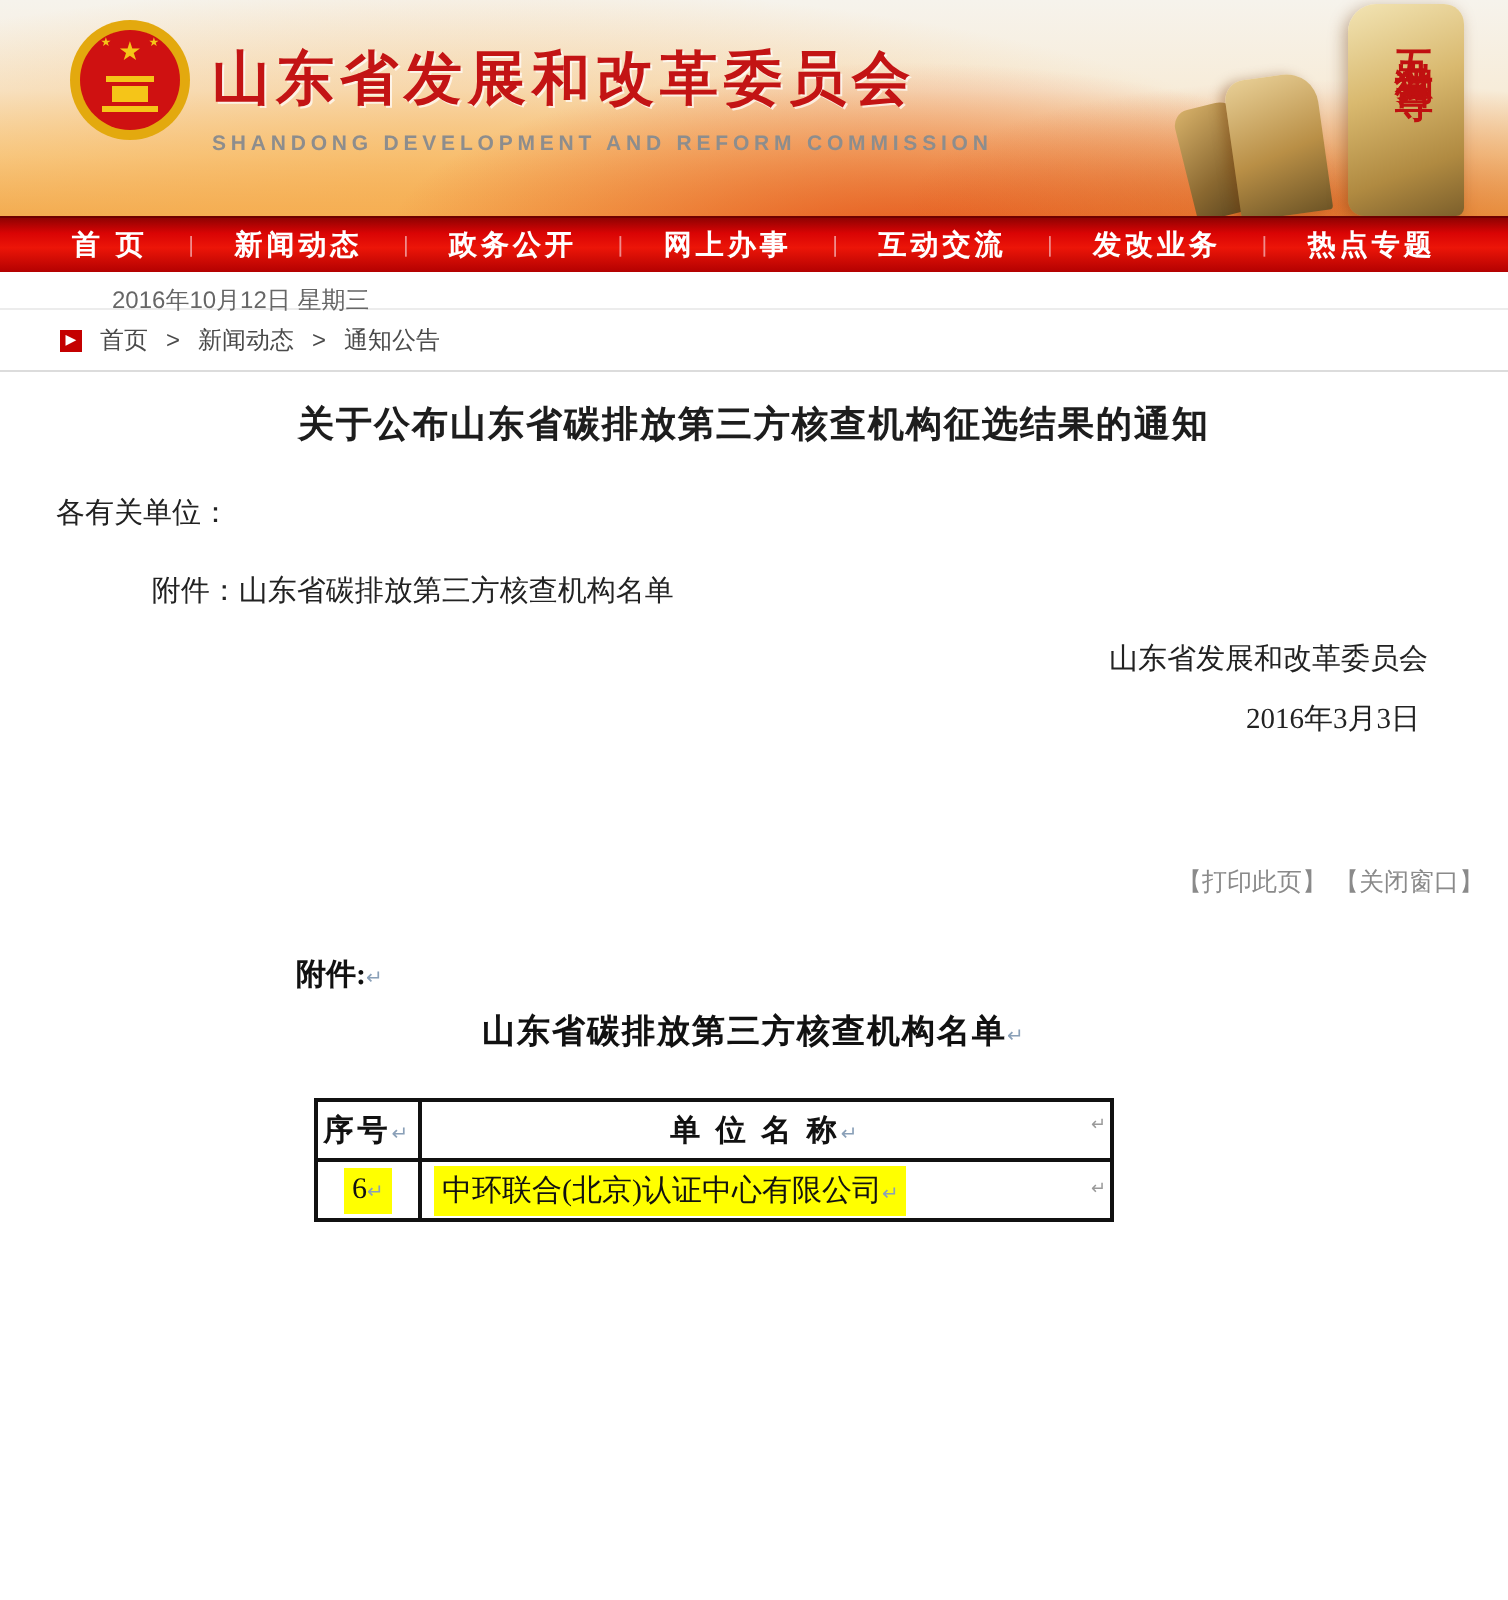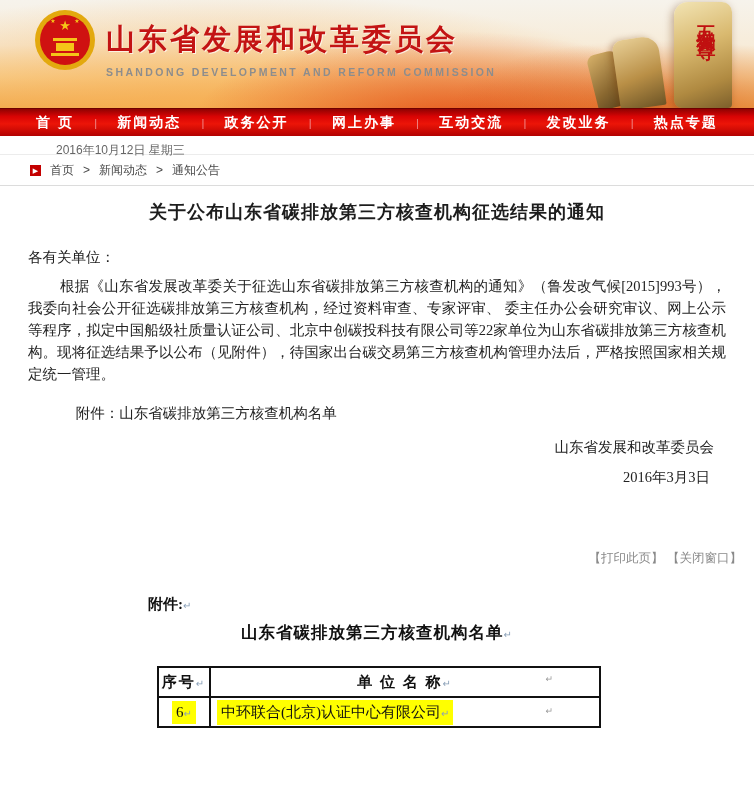--- a/index.html
+++ b/index.html
@@ -100,21 +100,21 @@
     text-align:right; margin-top:62px; padding-right:12px;
     font-size:12.5px; color:#8a8a8a; font-family:"Liberation Sans", sans-serif;
   }
   .action-link { cursor:pointer; }
 
   
   .word-label { margin:28px 0 0 148px; font-size:15px; font-weight:bold; color:#111; }
   .word-title { margin-top:8px; text-align:center; font-size:16.5px; font-weight:bold; color:#111; letter-spacing:1px; }
   .ret { color:#8aa0b8; font-size:10px; font-weight:normal; vertical-align:baseline; }
   .table-wrap { position:relative; width:380px; margin:22px 0 0 157px; }
-  table.doc { border-collapse:collapse; width:444px; table-layout:fixed; }
+  table.doc { border-collapse:collapse; width:400px; table-layout:fixed; }
   table.doc th, table.doc td { border:2px solid #111; height:30px; font-size:15px; color:#111; }
   th.col-no { width:52px; }
   table.doc th { font-weight:bold; text-align:center; letter-spacing:2px; }
   td.cell-no { text-align:center; }
   td.cell-name { padding-left:6px; text-align:left; }
   .hl { background:#ffff00; }
   .hl-block { display:inline-block; padding:3px 4px; }
   .row-mark { position:absolute; right:-16px; color:#9a9a9a; font-size:9px; }
   .row-mark.r1 { top:8px; } .row-mark.r2 { top:40px; }
 </style>
@@ -176,21 +176,20 @@
     <span class="crumb-link">通知公告</span>
   </div>
 
   <div class="content">
 
     <div class="article-title">关于公布山东省碳排放第三方核查机构征选结果的通知</div>
 
 
     <div class="body-text">
       <div class="salutation">各有关单位：</div>
-      <p class="main-para">根据《山东省发展改革委关于征选山东省碳排放第三方核查机构的通知》（鲁发改气候[2015]993号），我委向社会公开征选碳排放第三方核查机构，经过资料审查、专家评审、 委主任办公会研究审议、网上公示等程序，拟定中国船级社质量认证公司、北京中创碳投科技有限公司等22家单位为山东省碳排放第三方核查机构。现将征选结果予以公布（见附件），待国家出台碳交易第三方核查机构管理办法后，严格按照国家相关规定统一管理。</p>
       <div class="attach-line">
         <span>附件：</span><a class="attach-link">山东省碳排放第三方核查机构名单</a>
       </div>
       <div class="sig-org">山东省发展和改革委员会</div>
       <div class="sig-date">2016年3月3日</div>
     </div>
 
     <div class="actions">
       <span class="action-link">【打印此页】</span>
       <span class="action-link">【关闭窗口】</span>

